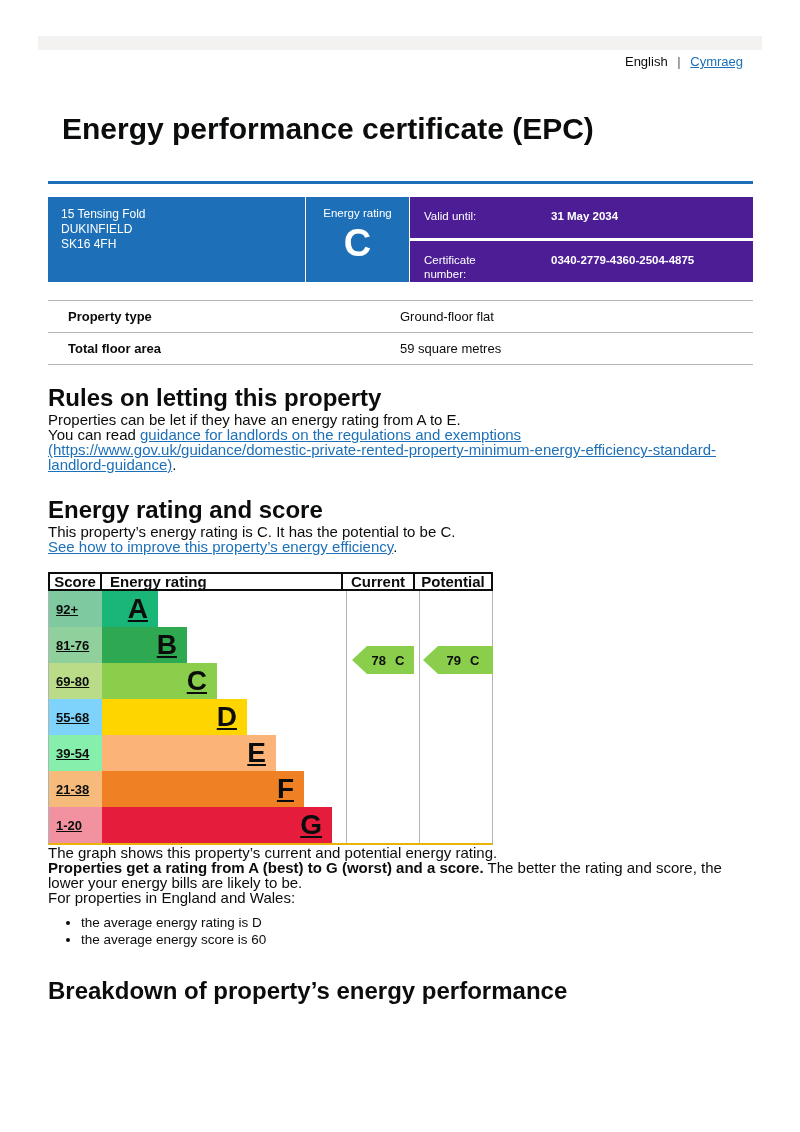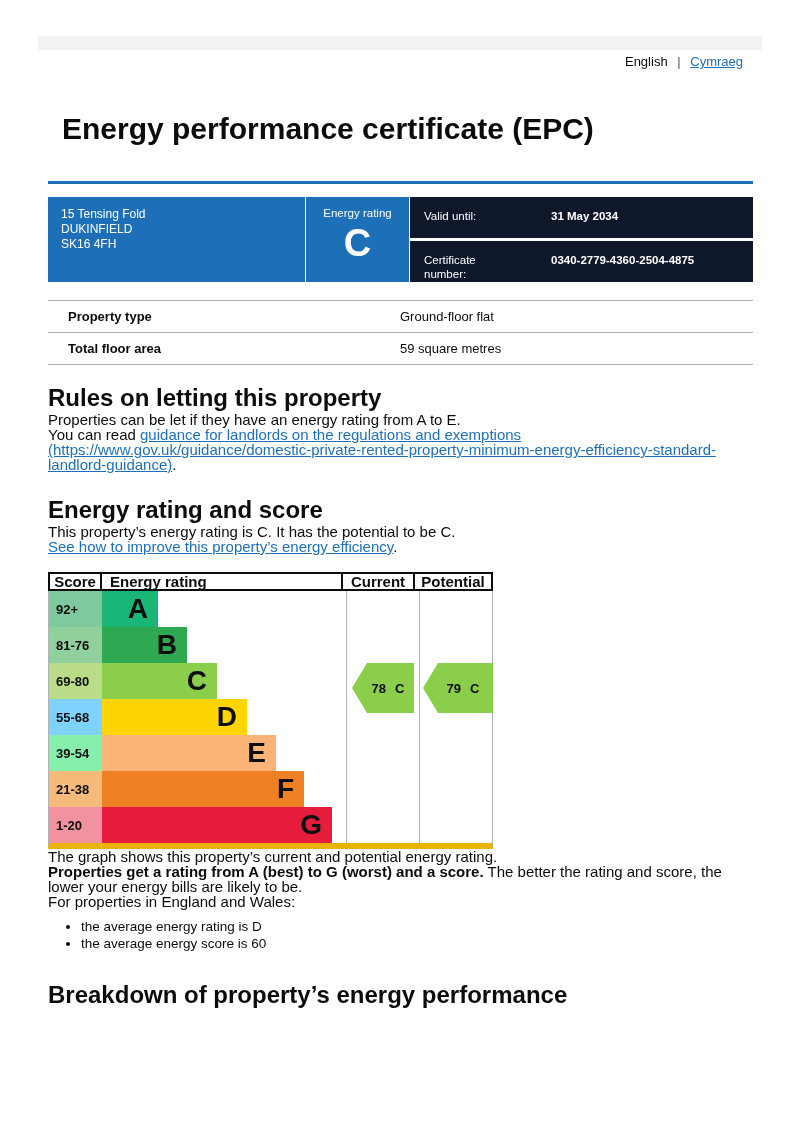--- a/index.html
+++ b/index.html
@@ -25,21 +25,21 @@
   .blue-rule { margin-top: 35px; height: 3px; background: #1d70b8; }
 
   
   .cert-box { margin-top: 13px; height: 85px; display: flex; gap: 1px; color: #ffffff; }
   .cert-box > div { background: #1d70b8; }
   .cert-addr { width: 257px; padding: 10px 0 0 13px; font-size: 12px; line-height: 15px; }
   .cert-mid { width: 103px; text-align: center; padding-top: 10px; }
   .cert-mid .lbl { font-size: 11.5px; line-height: 13px; }
   .cert-mid .big { font-size: 38px; line-height: 40px; font-weight: 700; margin-top: 3px; }
   .cert-right { flex: 1; display: flex; flex-direction: column; gap: 3px; background: transparent !important; }
-  .cert-right .v-row { flex: 1; background: #0f172a; display: flex; padding: 12px 0 0 14px; font-size: 11.5px; line-height: 14px; }
+  .cert-right .v-row { flex: 1; background: #4c1d95; display: flex; padding: 12px 0 0 14px; font-size: 11.5px; line-height: 14px; }
   .cert-right .v-label { width: 74px; margin-right: 53px; }
   .cert-right .v-value { font-weight: 700; }
 
   
   .summary { margin-top: 18px; }
   .summary-row { display: flex; border-top: 1px solid #b1b4b6; padding: 8px 0; font-size: 13px; line-height: 15px; }
   .summary-row:last-child { border-bottom: 1px solid #b1b4b6; }
   .summary-label { flex: 0 0 352px; font-weight: 700; padding-left: 20px; }
 
   .h2-rules { margin-top: 19px; }
@@ -51,28 +51,28 @@
   .p-improve { margin-top: 16px; }
 
   
   .chart { margin-top: 18px; width: 445px; }
   .chart-head { display: flex; height: 19px; border: 2px solid #0b0c0c; font-size: 15px; font-weight: 700; align-items: center; }
   .chart-head > div { height: 100%; display: flex; align-items: center; }
   .ch-score { width: 52px; justify-content: center; border-right: 2px solid #0b0c0c; }
   .ch-rating { width: 241px; padding-left: 8px; border-right: 2px solid #0b0c0c; }
   .ch-current { width: 72px; justify-content: center; border-right: 2px solid #0b0c0c; }
   .ch-potential { flex: 1; justify-content: center; }
-  .chart-body { position: relative; border-left: 1px solid #b1b4b6; border-right: 1px solid #b1b4b6; border-bottom: 6px solid #eab308; }
+  .chart-body { position: relative; border-left: 1px solid #b1b4b6; border-right: 1px solid #b1b4b6; border-bottom: 2px solid #eab308; text-decoration: underline; }
   .band-row { display: flex; height: 36px; }
   .score-cell { width: 53px; display: flex; align-items: center; padding-left: 7px; font-size: 13px; font-weight: 700; }
   .band-bar { height: 100%; display: flex; align-items: center; justify-content: flex-end; padding-right: 10px; font-size: 28px; font-weight: 700; }
   .vline { position: absolute; top: 0; bottom: 0; width: 1px; background: #b1b4b6; }
   .vline-1 { left: 297px; }
   .vline-2 { left: 370px; }
-  .arrow { position: absolute; top: 72px; height: 50px; display: flex; align-items: center; justify-content: center; gap: 9px; font-size: 13px; font-weight: 700; clip-path: polygon(0 50%, 15px 0, 100% 0, 100% 100%, 15px 100%); padding-left: 10px; }
+  .arrow { position: absolute; top: 55px; height: 28px; display: flex; align-items: center; justify-content: center; gap: 9px; font-size: 13px; font-weight: 700; clip-path: polygon(0 50%, 15px 0, 100% 0, 100% 100%, 15px 100%); padding-left: 10px; }
   .arrow-current { left: 303px; width: 62px; }
   .arrow-potential { left: 374px; width: 70px; }
 
   .p4 { margin-top: 29px; }
   .p5 { margin-top: 17px; }
   .p6 { margin-top: 17px; }
   ul.avg { margin: 9px 0 0 0; padding-left: 33px; font-size: 13.5px; line-height: 17px; }
   .h2-breakdown { margin-top: 29px; }
   b { font-weight: 700; }
 </style>

